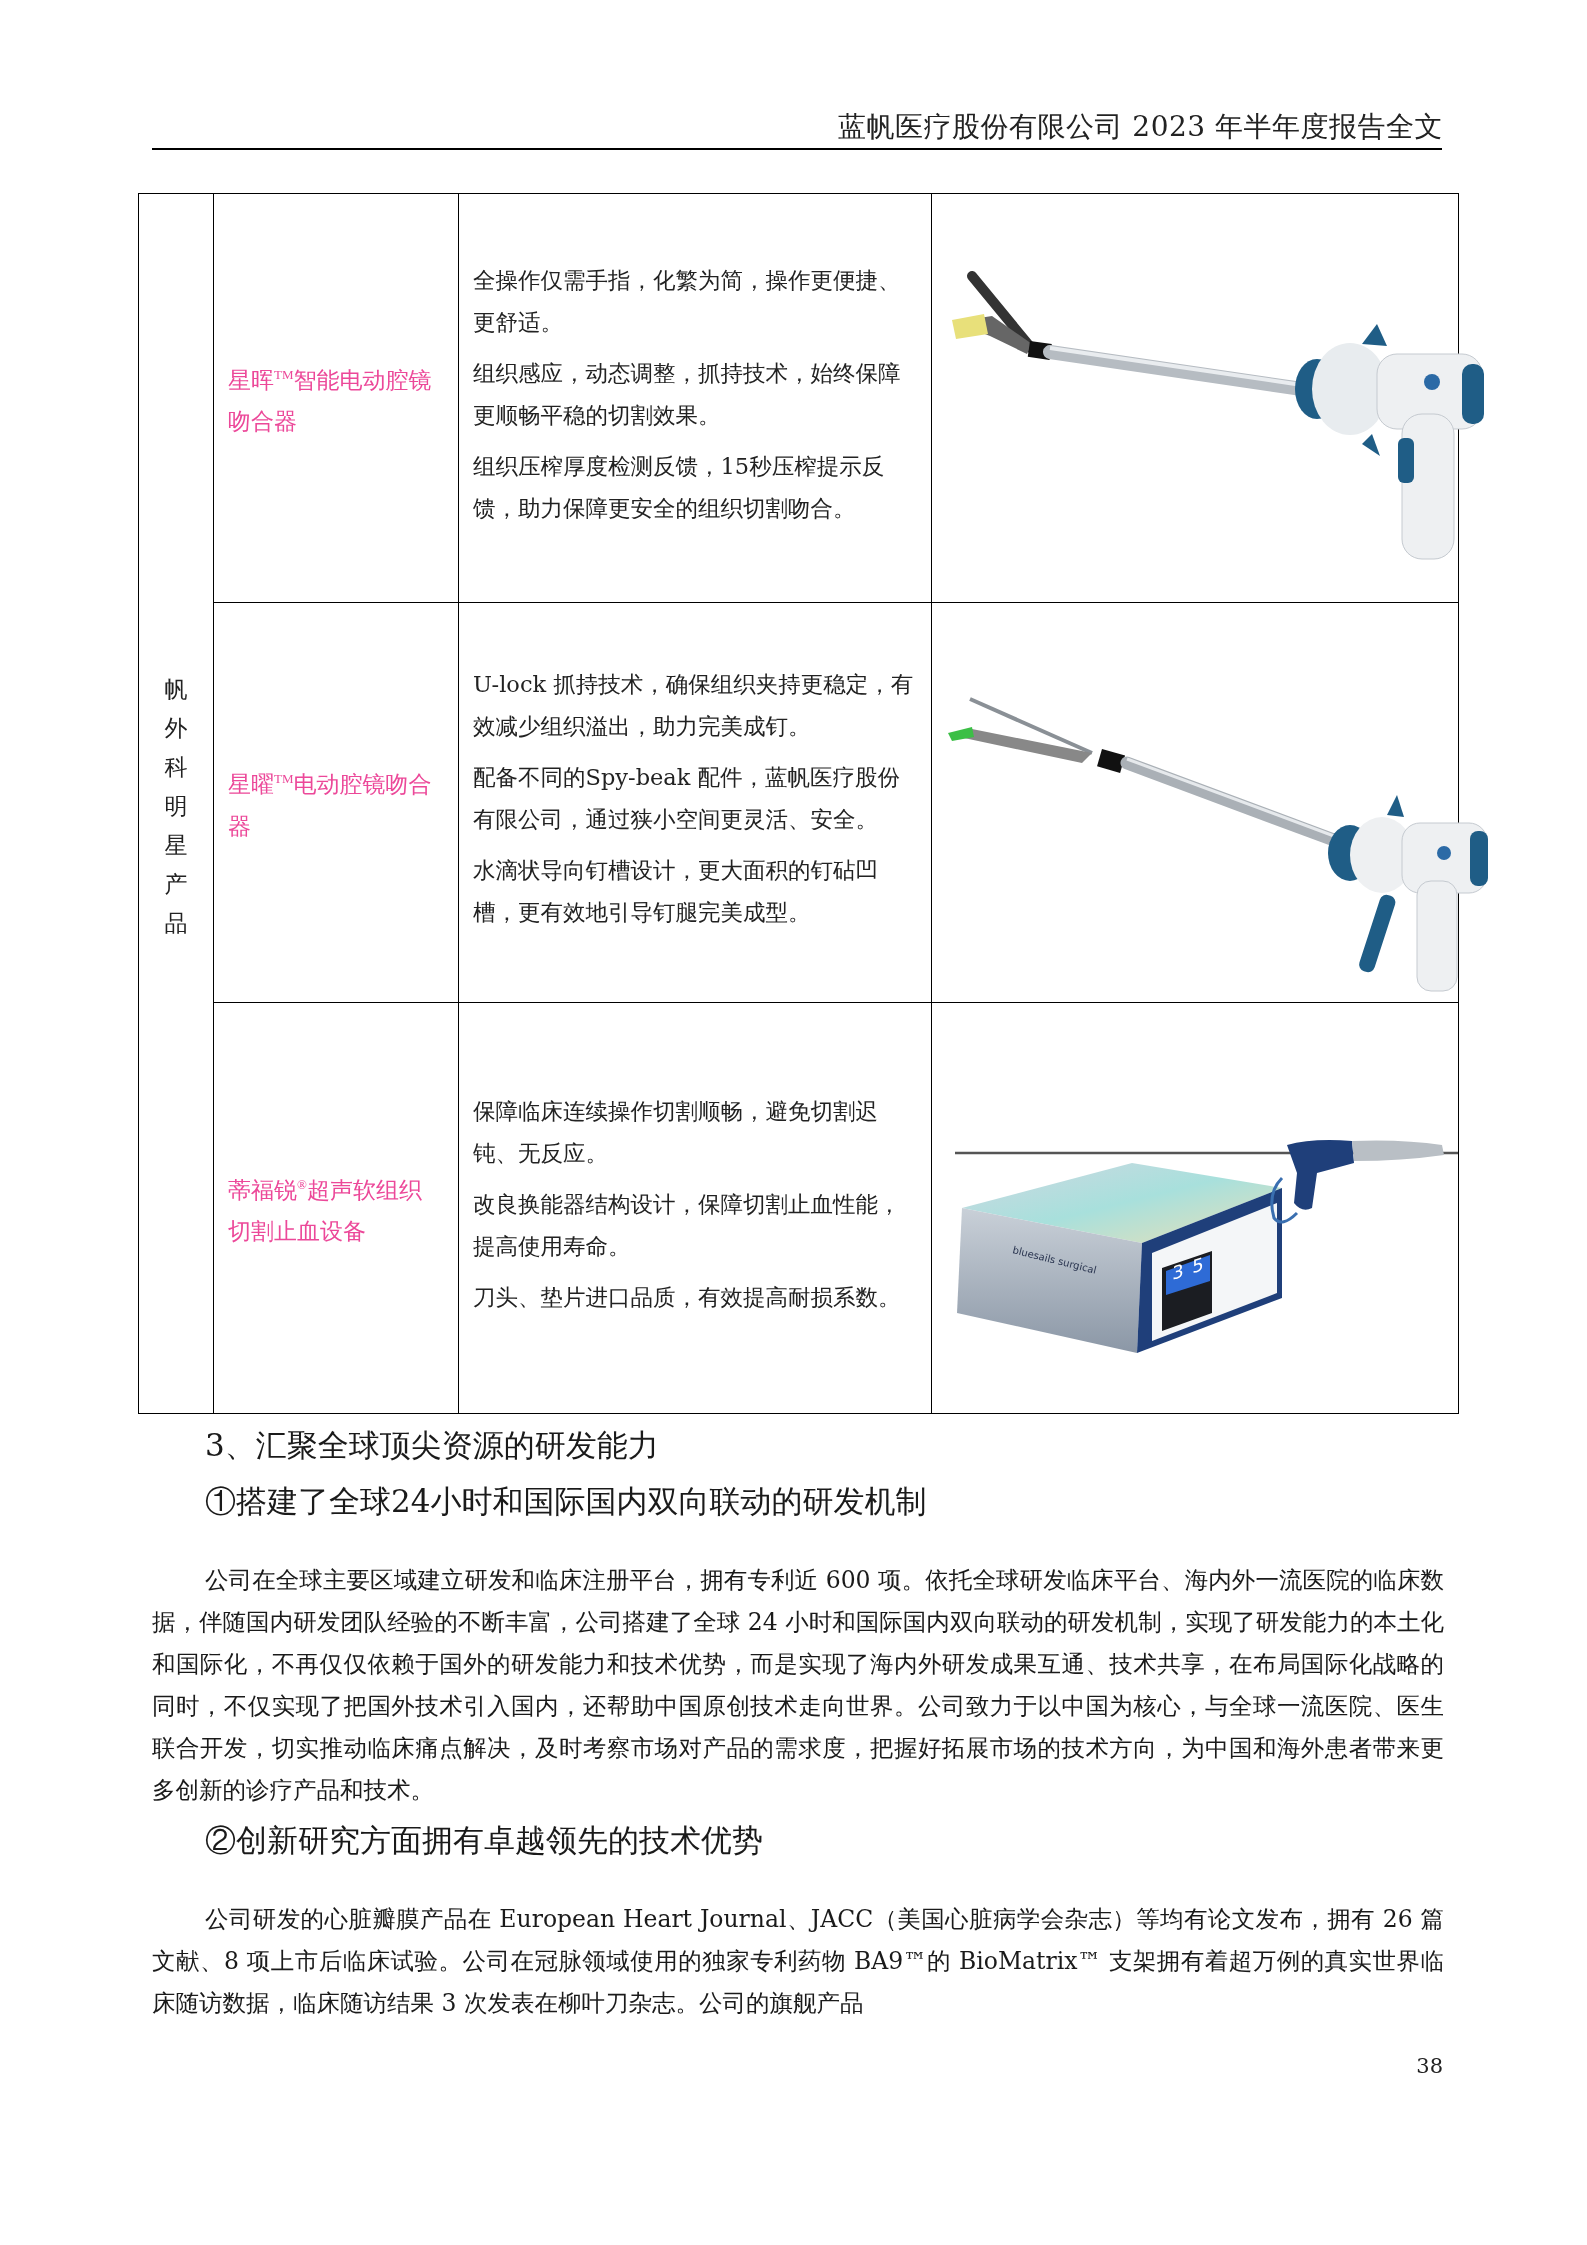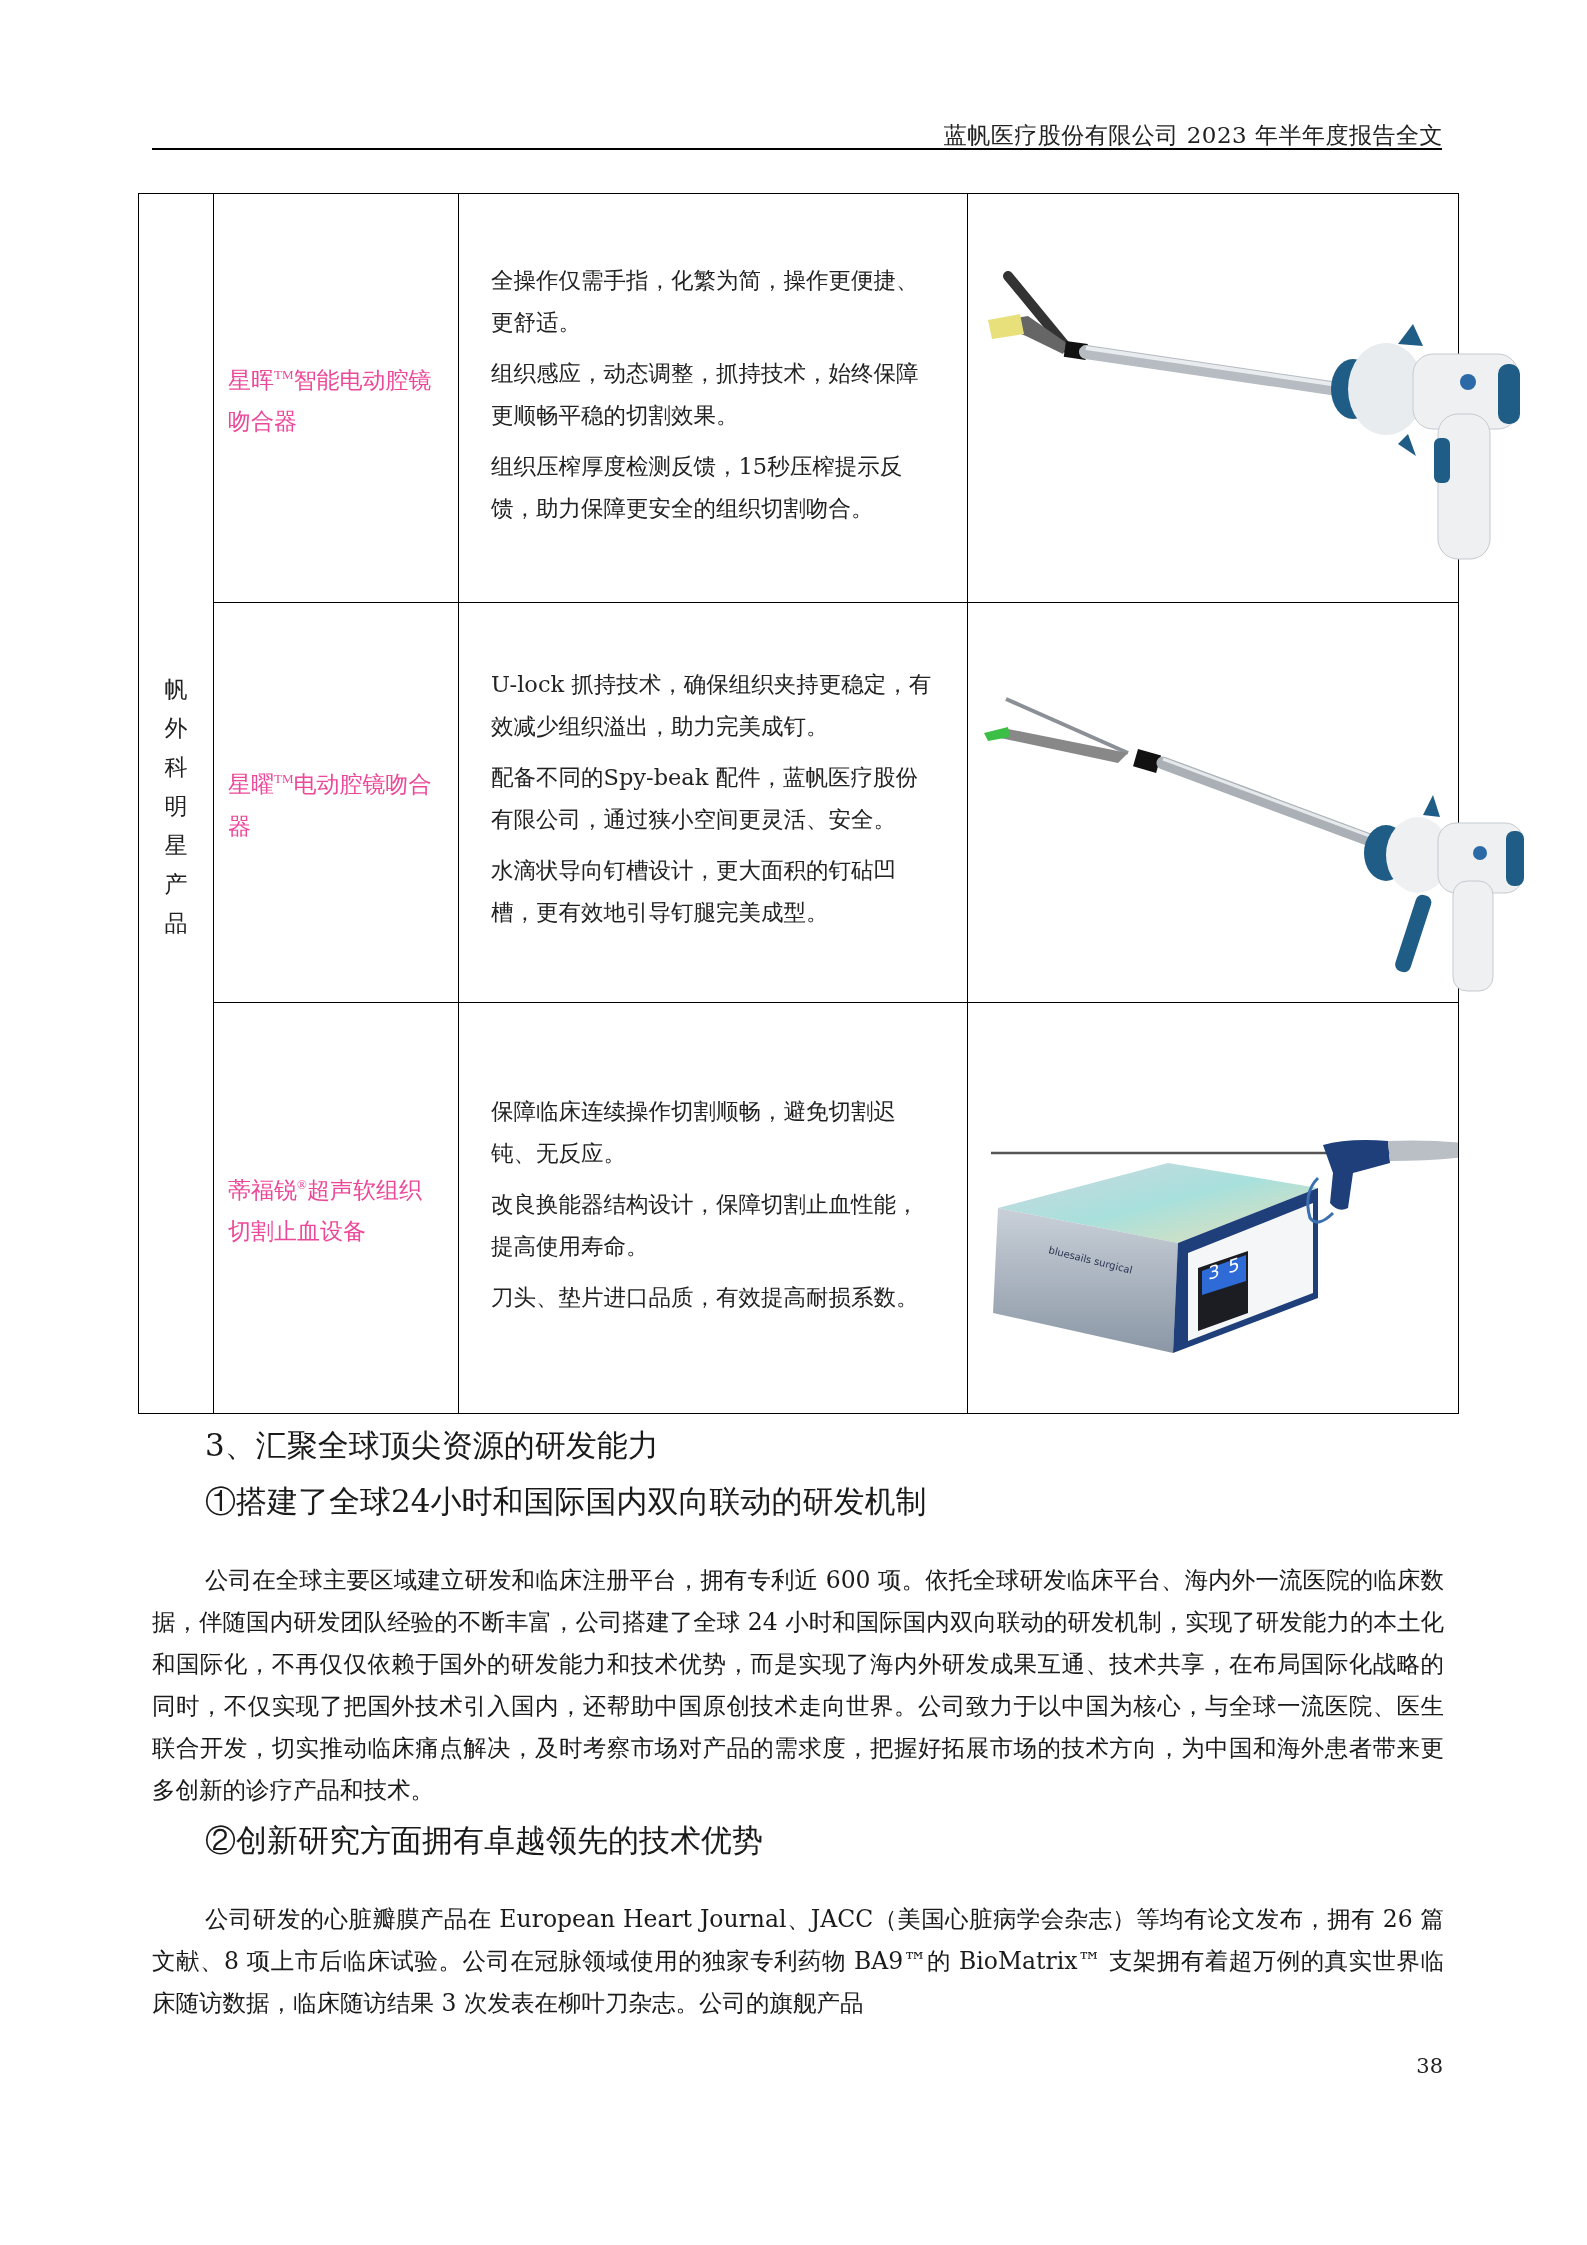--- a/index.html
+++ b/index.html
@@ -1,27 +1,27 @@
 <!DOCTYPE html>
 <html><head>
 <meta charset="utf-8">
 <style>
   html, body { margin:0; padding:0; background:#ffffff; }
   body { width:1587px; height:2245px; position:relative; overflow:hidden;
          font-family:"DejaVu Serif","Liberation Serif",serif; color:#1a1a1a; }
-  .header-title { position:absolute; right:144px; top:120px; font-size:23px; letter-spacing:0.5px; color:#222; }
+  .header-title { position:absolute; right:144px; top:108px; font-size:28px; letter-spacing:0.5px; color:#222; }
   .header-rule { position:absolute; left:152px; width:1290px; top:148px; height:2px; background:#000; }
 
   table.prod { position:absolute; left:138px; top:193px; border-collapse:collapse; width:1321px; }
   table.prod td { border:1.5px solid #000; vertical-align:middle; padding:0; }
   td.cat { width:74px; text-align:center; vertical-align:top; }
   .cat-chars { display:flex; flex-direction:column; align-items:center; padding-top:6px; }
   .cat-chars span { font-size:23px; line-height:39px; color:#222; }
   td.name { width:216px; padding:0 14px !important; font-size:23px; line-height:42px; color:#ec4899; }
-  td.desc { width:444px; padding:0 32px !important; font-size:22.5px; line-height:42px; color:#222; }
+  td.desc { width:444px; padding:0 14px !important; font-size:22.5px; line-height:42px; color:#222; }
   td.desc p { margin:0 0 9px 0; }
   td.img { position:relative; }
   .sup { font-size:13px; vertical-align:super; font-family:"Liberation Serif",serif; }
   .row1 { height:409px; } .row2 { height:400px; } .row3 { height:411px; }
 
   .body-text { position:absolute; left:152px; width:1292px; }
   .para { font-size:23.5px; line-height:42px; margin:0; text-align:justify; color:#1a1a1a; }
   .indent { text-indent:53px;margin-top:37px; }
   .sub { font-size:31px; line-height:42px; margin:0; padding-left:53px; }
   .page-num { position:absolute; right:144px; top:2054px; font-size:21px; color:#222; }

